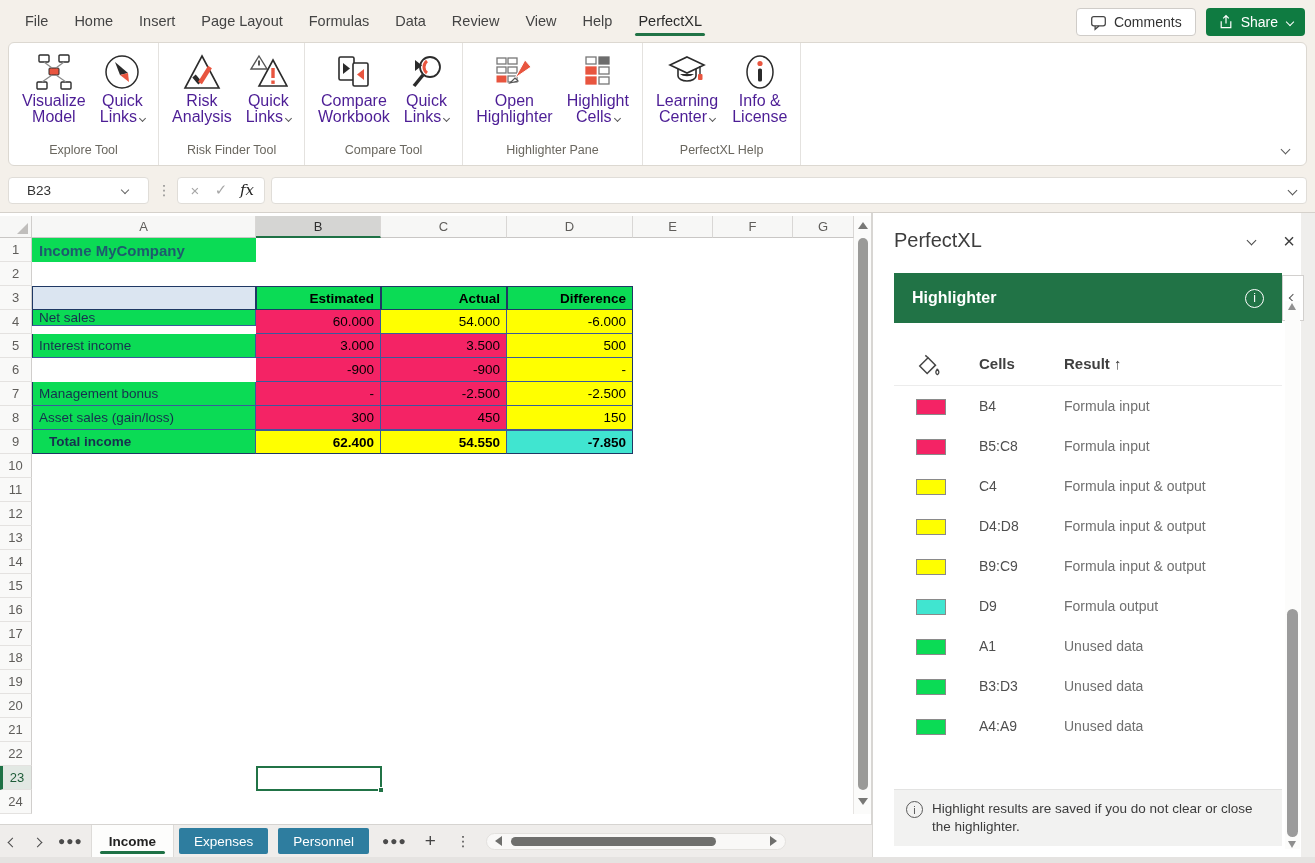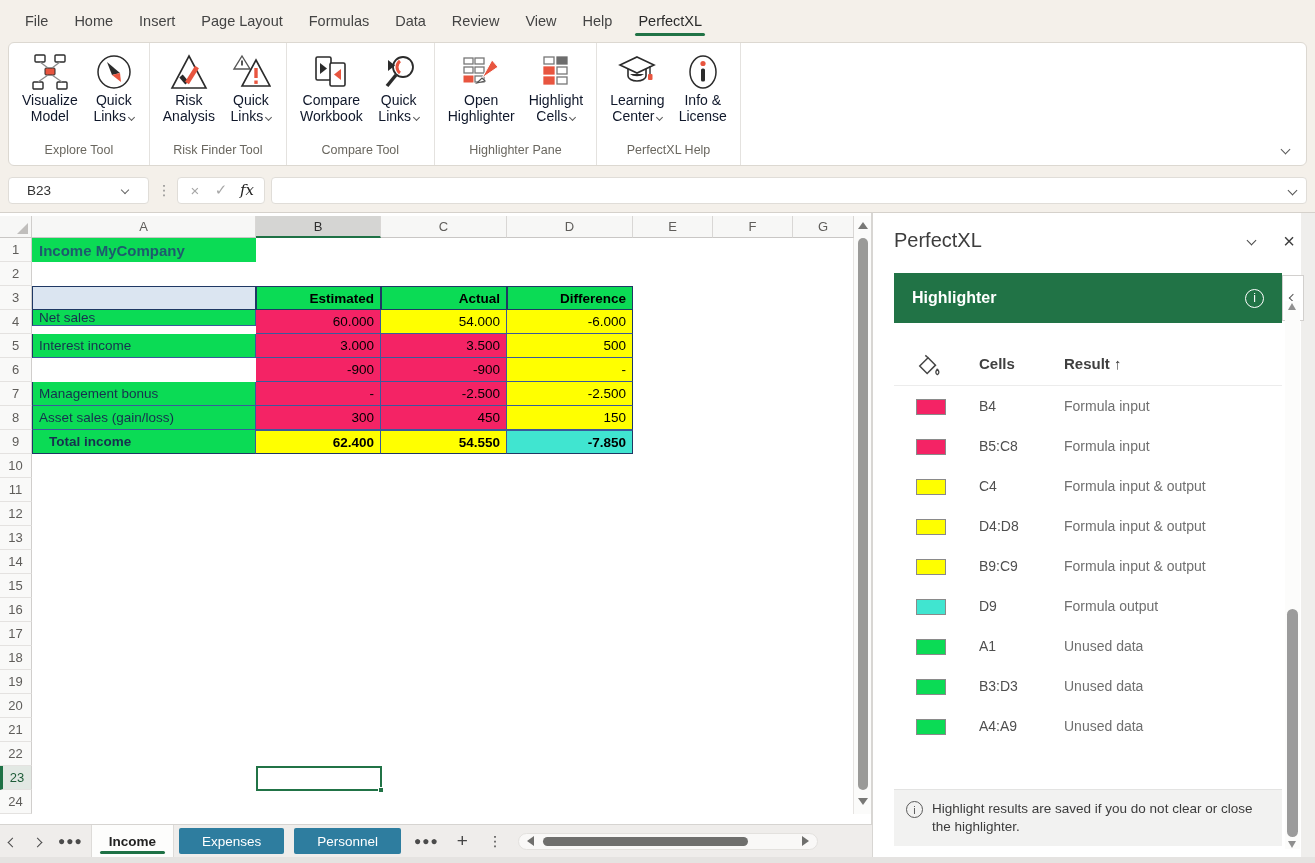--- a/index.html
+++ b/index.html
@@ -23,21 +23,21 @@
   .btn-share { display:flex; align-items:center; gap:7px; background:#0f7b41; border:none; border-radius:4px; height:28px; padding:0 12px; font-size:14px; color:#fff; font-family:inherit; }
   .btn-share .chev { width:6px; height:6px; margin-left:2px; }
 
   
   .ribbon { position:absolute; left:8px; top:42px; width:1299px; height:124px; background:#fff; border:1px solid #dcd8d1; border-radius:6px; display:flex; }
   .rgroup { display:flex; flex-direction:column; align-items:center; padding:4px 6px 2px 6px; border-right:1px solid #e4e2df; }
   .rgroup:last-of-type { border-right:1px solid #e4e2df; }
   .rbuttons { display:flex; flex:1; }
   .rbtn { display:flex; flex-direction:column; align-items:center; justify-content:flex-start; padding:4px 7px; border-radius:4px; min-width:58px; }
   .rbtn svg { width:40px; height:42px; }
-  .rbtn .lbl { font-size:14px; color:#0f172a; line-height:15.5px; text-align:center; white-space:nowrap; }
+  .rbtn .lbl { font-size:16px; color:#4c1d95; line-height:15.5px; text-align:center; white-space:nowrap; }
   .rbtn .lbl .chev { width:5px; height:5px; margin-left:3px; margin-bottom:1px; color:#5a5a5a; }
   .rgroup-name { font-size:12.5px; color:#6a675f; padding:5px 0 6px 0; }
   .ribbon-collapse { position:absolute; right:18px; bottom:8px; color:#5a5a5a; }
 
   
   .formula-row { position:absolute; left:0; top:168px; width:100%; height:44px; display:flex; align-items:center; }
   .name-box { margin-left:8px; width:141px; height:27px; background:#fff; border:1px solid #e0ddd8; border-radius:4px; display:flex; align-items:center; font-size:13.5px; color:#333; padding:0 18px; }
   .name-box .nb-val { flex:1; }
   .name-box .chev { width:6px; height:6px; color:#666; margin-right:2px; }
   .fr-dots { width:18px; text-align:center; color:#8a8a8a; font-size:14px; letter-spacing:0; margin-left:6px; }
@@ -69,21 +69,21 @@
   .gvsb .thumb { position:absolute; left:4px; width:10px; background:#9a9a98; border-radius:5px; }
   .grid-right-edge { position:absolute; left:871px; top:0; width:1px; height:612px; background:#d8d6d3; }
 
   
   .tabbar { position:absolute; left:0; top:824px; width:872px; height:33px; background:#efedeb; border-top:1px solid #d6d4d1; display:flex; align-items:center; }
   .tb-nav { color:#4b4b4b; padding:0 9px; }
   .tb-dots { color:#4b4b4b; font-size:12px; letter-spacing:1px; padding:0 8px; }
   .sheet-tab { height:100%; display:flex; align-items:center; padding:0 17px; font-size:13.5px; position:relative; }
   .sheet-tab.active { background:#fdfdfc; color:#222; font-weight:bold; border-right:1px solid #dddbd8; border-left:1px solid #dddbd8; }
   .sheet-tab.active::after { content:""; position:absolute; left:8px; right:8px; bottom:3px; height:3px; background:#1e7145; border-radius:2px; }
-  .sheet-tab.colored { background:#2e7d9f; color:#fff; height:26px; margin:0 5px; border-radius:2px; padding:0 23px; }
+  .sheet-tab.colored { background:#2e7d9f; color:#fff; height:26px; margin:0 5px; border-radius:2px; padding:0 15px; }
   .tb-plus { font-size:19px; color:#444; padding:0 10px; }
   .tb-kebab { font-size:14px; color:#444; padding:0 10px; }
   .hsb { position:relative; margin-left:6px; width:300px; height:17px; background:#f9f8f7; border-radius:9px; border:1px solid #e3e1de; display:flex; align-items:center; }
   .hsb .thumb { position:absolute; left:24px; width:205px; height:9px; background:#6f6f6d; border-radius:5px; }
 
   .bottom-strip { position:absolute; left:0; top:857px; width:100%; height:6px; background:#e5e3e1; }
 
   
   .panel { position:absolute; left:872px; top:212px; width:443px; height:645px; background:#fff; border-top:1px solid #d5d1cb; border-left:1px solid #d8d6d3; }
   .panel-gray-edge { position:absolute; right:0; top:0; width:14px; height:100%; background:#efeeec; }
@@ -121,20 +121,37 @@
       <div class="menu-item">Home</div>
       <div class="menu-item">Insert</div>
       <div class="menu-item">Page Layout</div>
       <div class="menu-item">Formulas</div>
       <div class="menu-item">Data</div>
       <div class="menu-item">Review</div>
       <div class="menu-item">View</div>
       <div class="menu-item">Help</div>
       <div class="menu-item active">PerfectXL</div>
     </div>
+  <div class="top-actions">
+    <button class="btn-comments">
+      <svg width="17" height="17" viewBox="0 0 20 20">
+          <rect x="2" y="3" width="16" height="11" rx="2.5" fill="none" stroke="#444" stroke-width="1.5"></rect>
+          <path d="M6 14 L6 18 L10.5 14" fill="none" stroke="#444" stroke-width="1.5"></path>
+        </svg>
+      <span>Comments</span>
+    </button>
+    <button class="btn-share">
+      <svg width="16" height="16" viewBox="0 0 20 20">
+          <path d="M4 9 v8 h12 v-8" fill="none" stroke="#fff" stroke-width="1.5"></path>
+          <path d="M10 12 V2.5 M6.5 5.5 L10 2 L13.5 5.5" fill="none" stroke="#fff" stroke-width="1.5"></path>
+        </svg>
+      <span>Share</span>
+      <span class="chev"></span>
+    </button>
+  </div>
 </div>
 
 <div class="ribbon" id="ribbon">
     <div class="rgroup">
       <div class="rbuttons">
         <div class="rbtn">
           <svg viewBox="0 0 40 40">
             <rect x="5" y="3" width="10" height="7" rx="1" fill="none" stroke="#2b2b2b" stroke-width="1.4"></rect>
             <rect x="25" y="3" width="10" height="7" rx="1" fill="none" stroke="#2b2b2b" stroke-width="1.4"></rect>
             <rect x="15" y="16" width="10" height="7" rx="1" fill="#e8553f" stroke="#2b2b2b" stroke-width="1"></rect>

